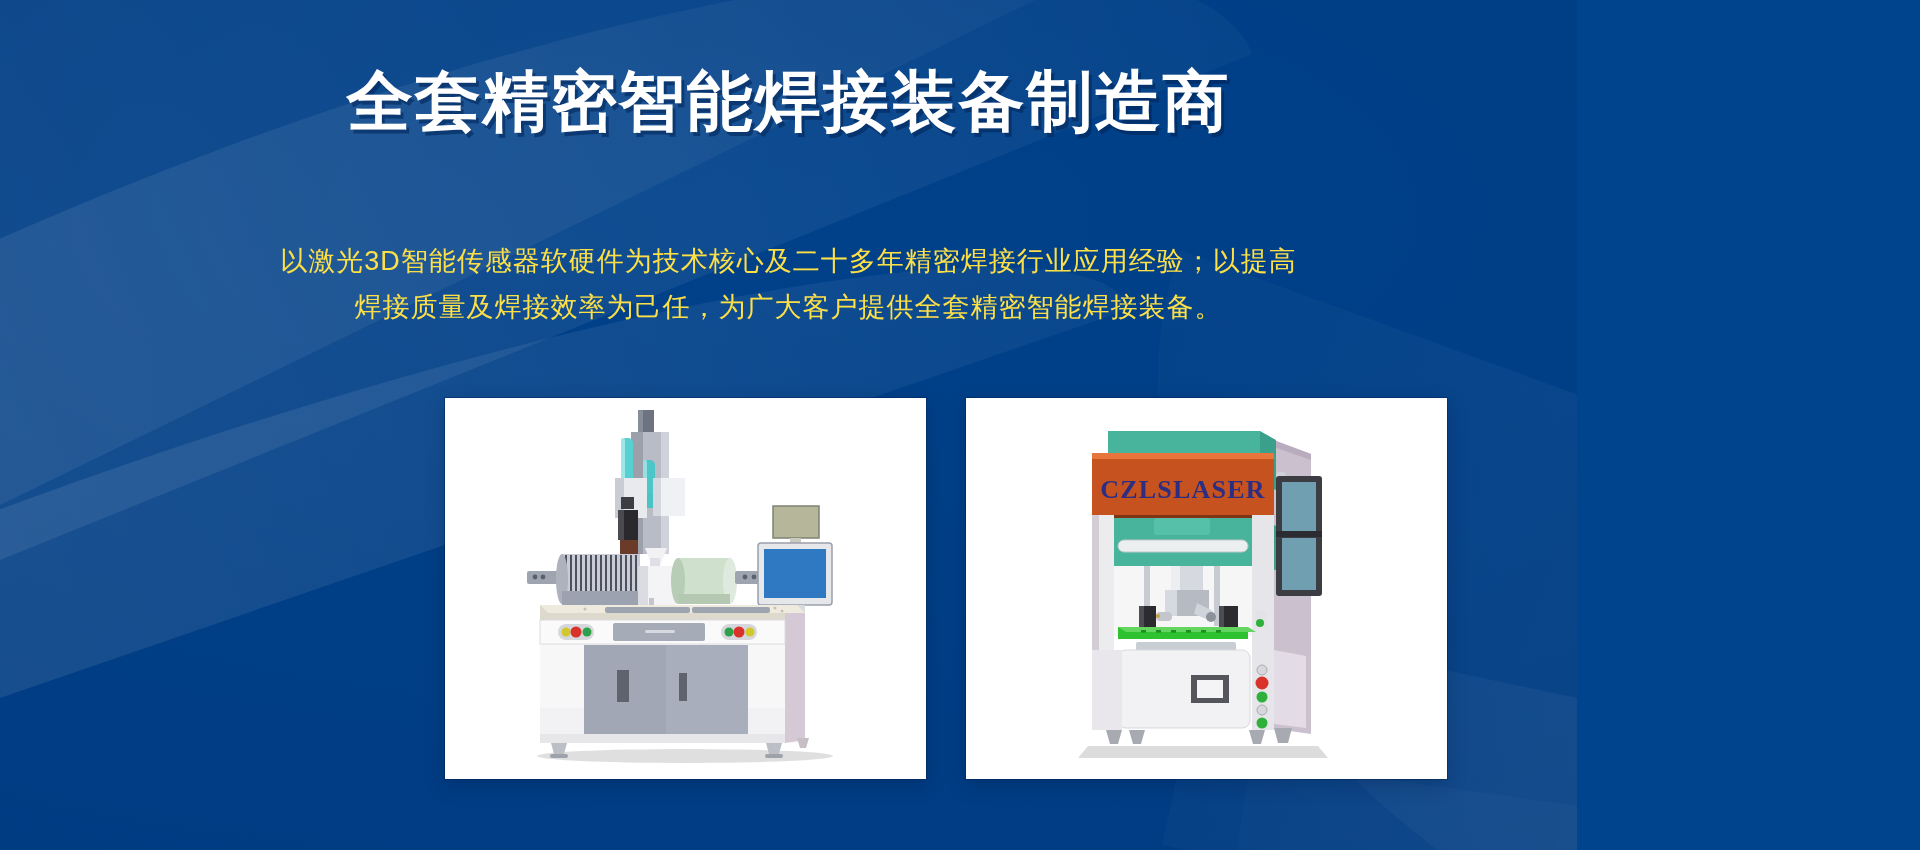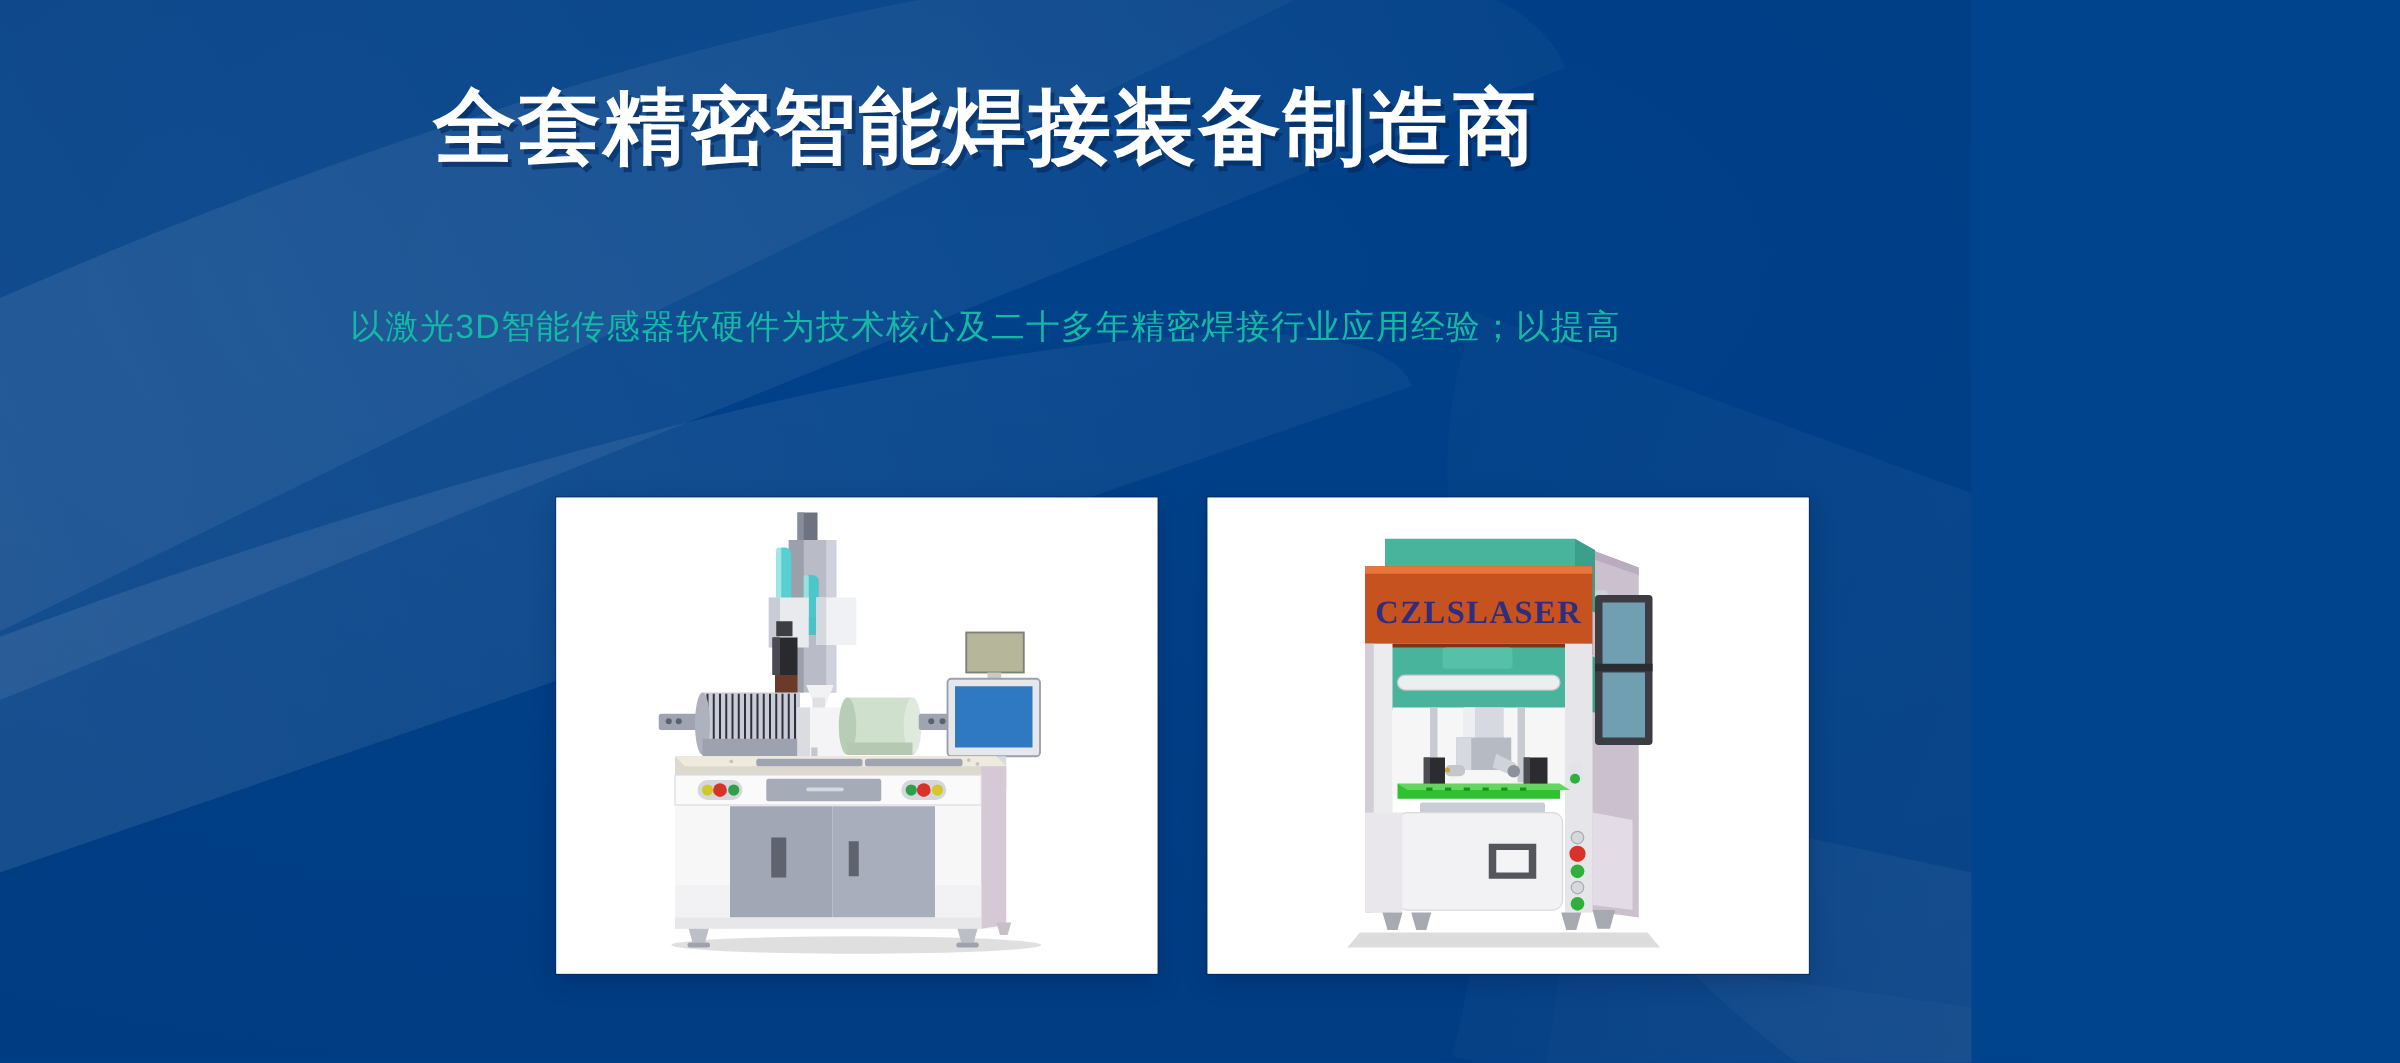--- a/index.html
+++ b/index.html
@@ -56,21 +56,21 @@
   .headline{
     position:absolute;left:0;right:0;top:65px;text-align:center;
     color:#ffffff;font-size:66px;font-weight:bold;letter-spacing:2px;
     line-height:1.1;
     text-shadow:3px 4px 0 rgba(0,35,85,0.55);
     white-space:nowrap;
   }
   
   .subcopy{
     position:absolute;left:50%;transform:translateX(-50%);top:238px;
-    width:1110px;text-align:center;color:#14b8a6;
+    width:1110px;text-align:center;color:#fde047;
     font-size:27px;line-height:46px;letter-spacing:1px;
   }
   .subcopy span{display:block;}
 
   
   .panels{position:absolute;left:445px;top:398px;width:1002px;height:381px;}
   .panel{
     position:absolute;top:0;height:381px;width:481px;
     background:#ffffff;
     box-shadow:0 0 0 1px rgba(0,32,80,0.45), 0 6px 18px rgba(0,20,60,0.25);
@@ -92,20 +92,21 @@
     <div class="band r1"></div>
     <div class="band r2"></div>
     <div class="band r3"></div>
     <div class="vig"></div>
   </div>
 
   <div class="headline">全套精密智能焊接装备制造商</div>
 
   <div class="subcopy">
     <span>以激光3D智能传感器软硬件为技术核心及二十多年精密焊接行业应用经验；以提高</span>
+    <span>焊接质量及焊接效率为己任，为广大客户提供全套精密智能焊接装备。</span>
   </div>
 
   <div class="panels">
 
     <div class="panel left">
       <svg viewBox="0 0 481 381" xmlns="http://www.w3.org/2000/svg">
         <rect x="0" y="0" width="481" height="381" fill="#ffffff"></rect>
 
         <ellipse cx="240" cy="358" rx="148" ry="7" fill="#d9d9d9" opacity="0.85"></ellipse>
 

